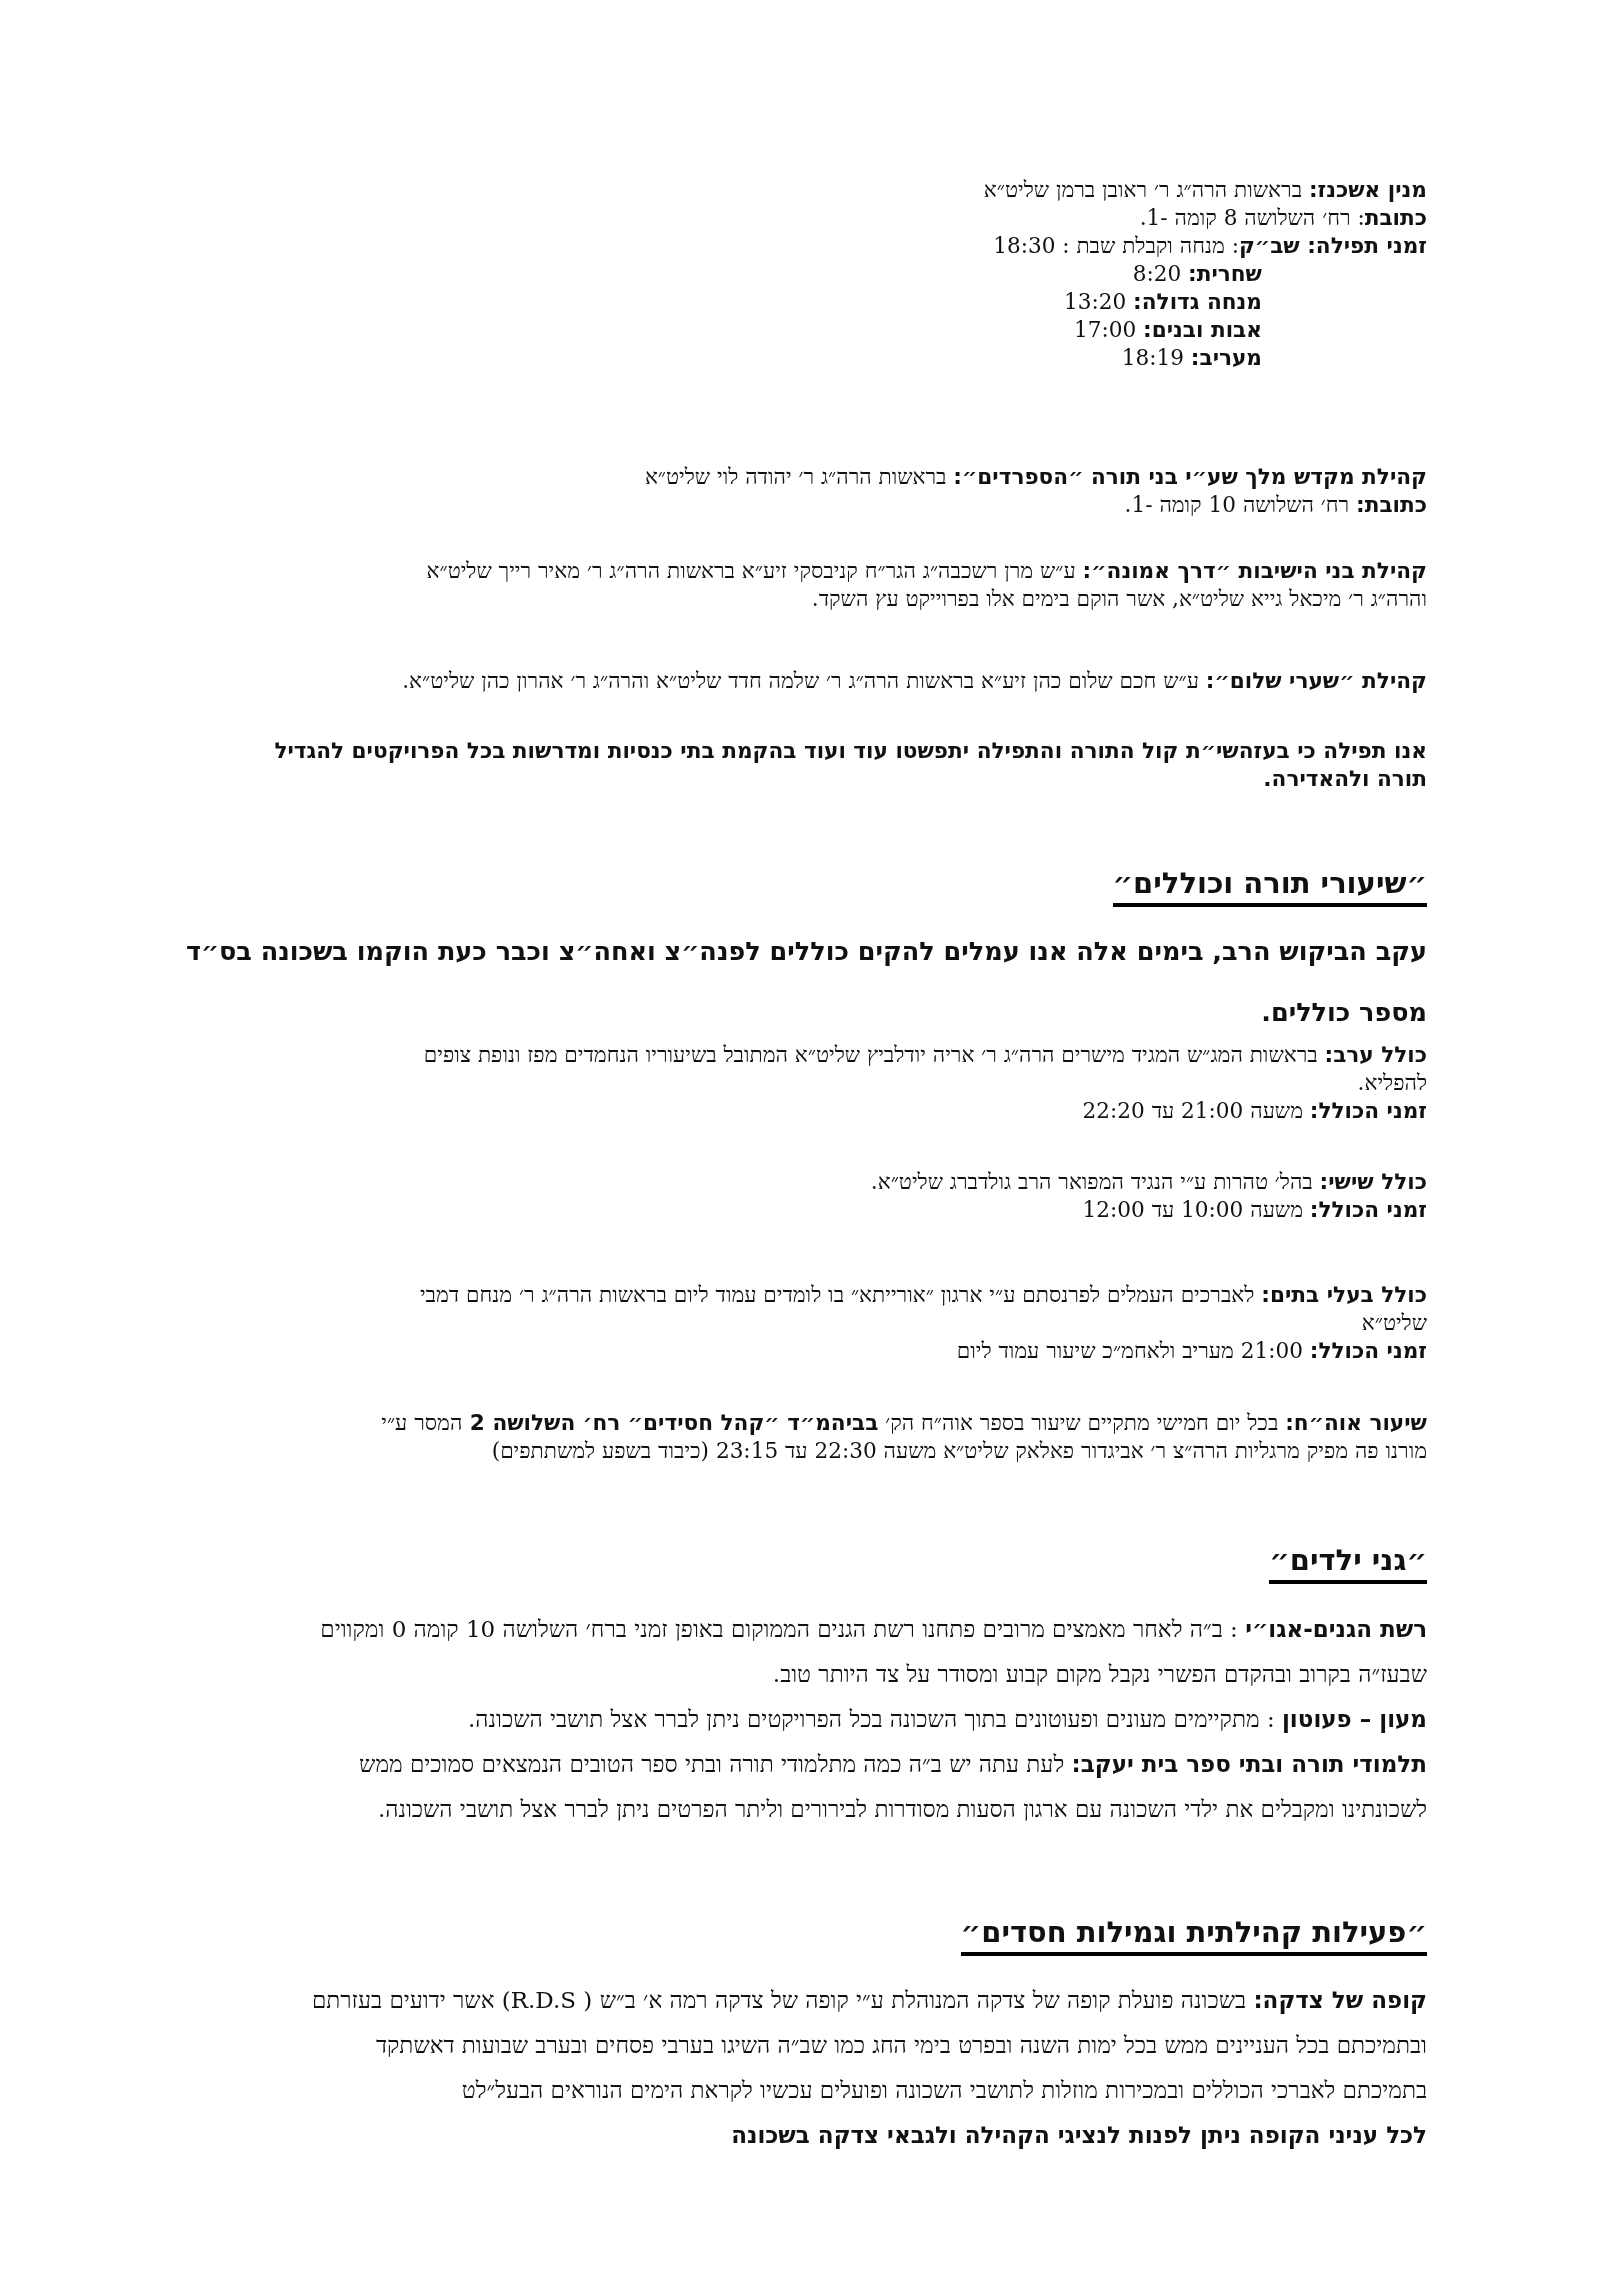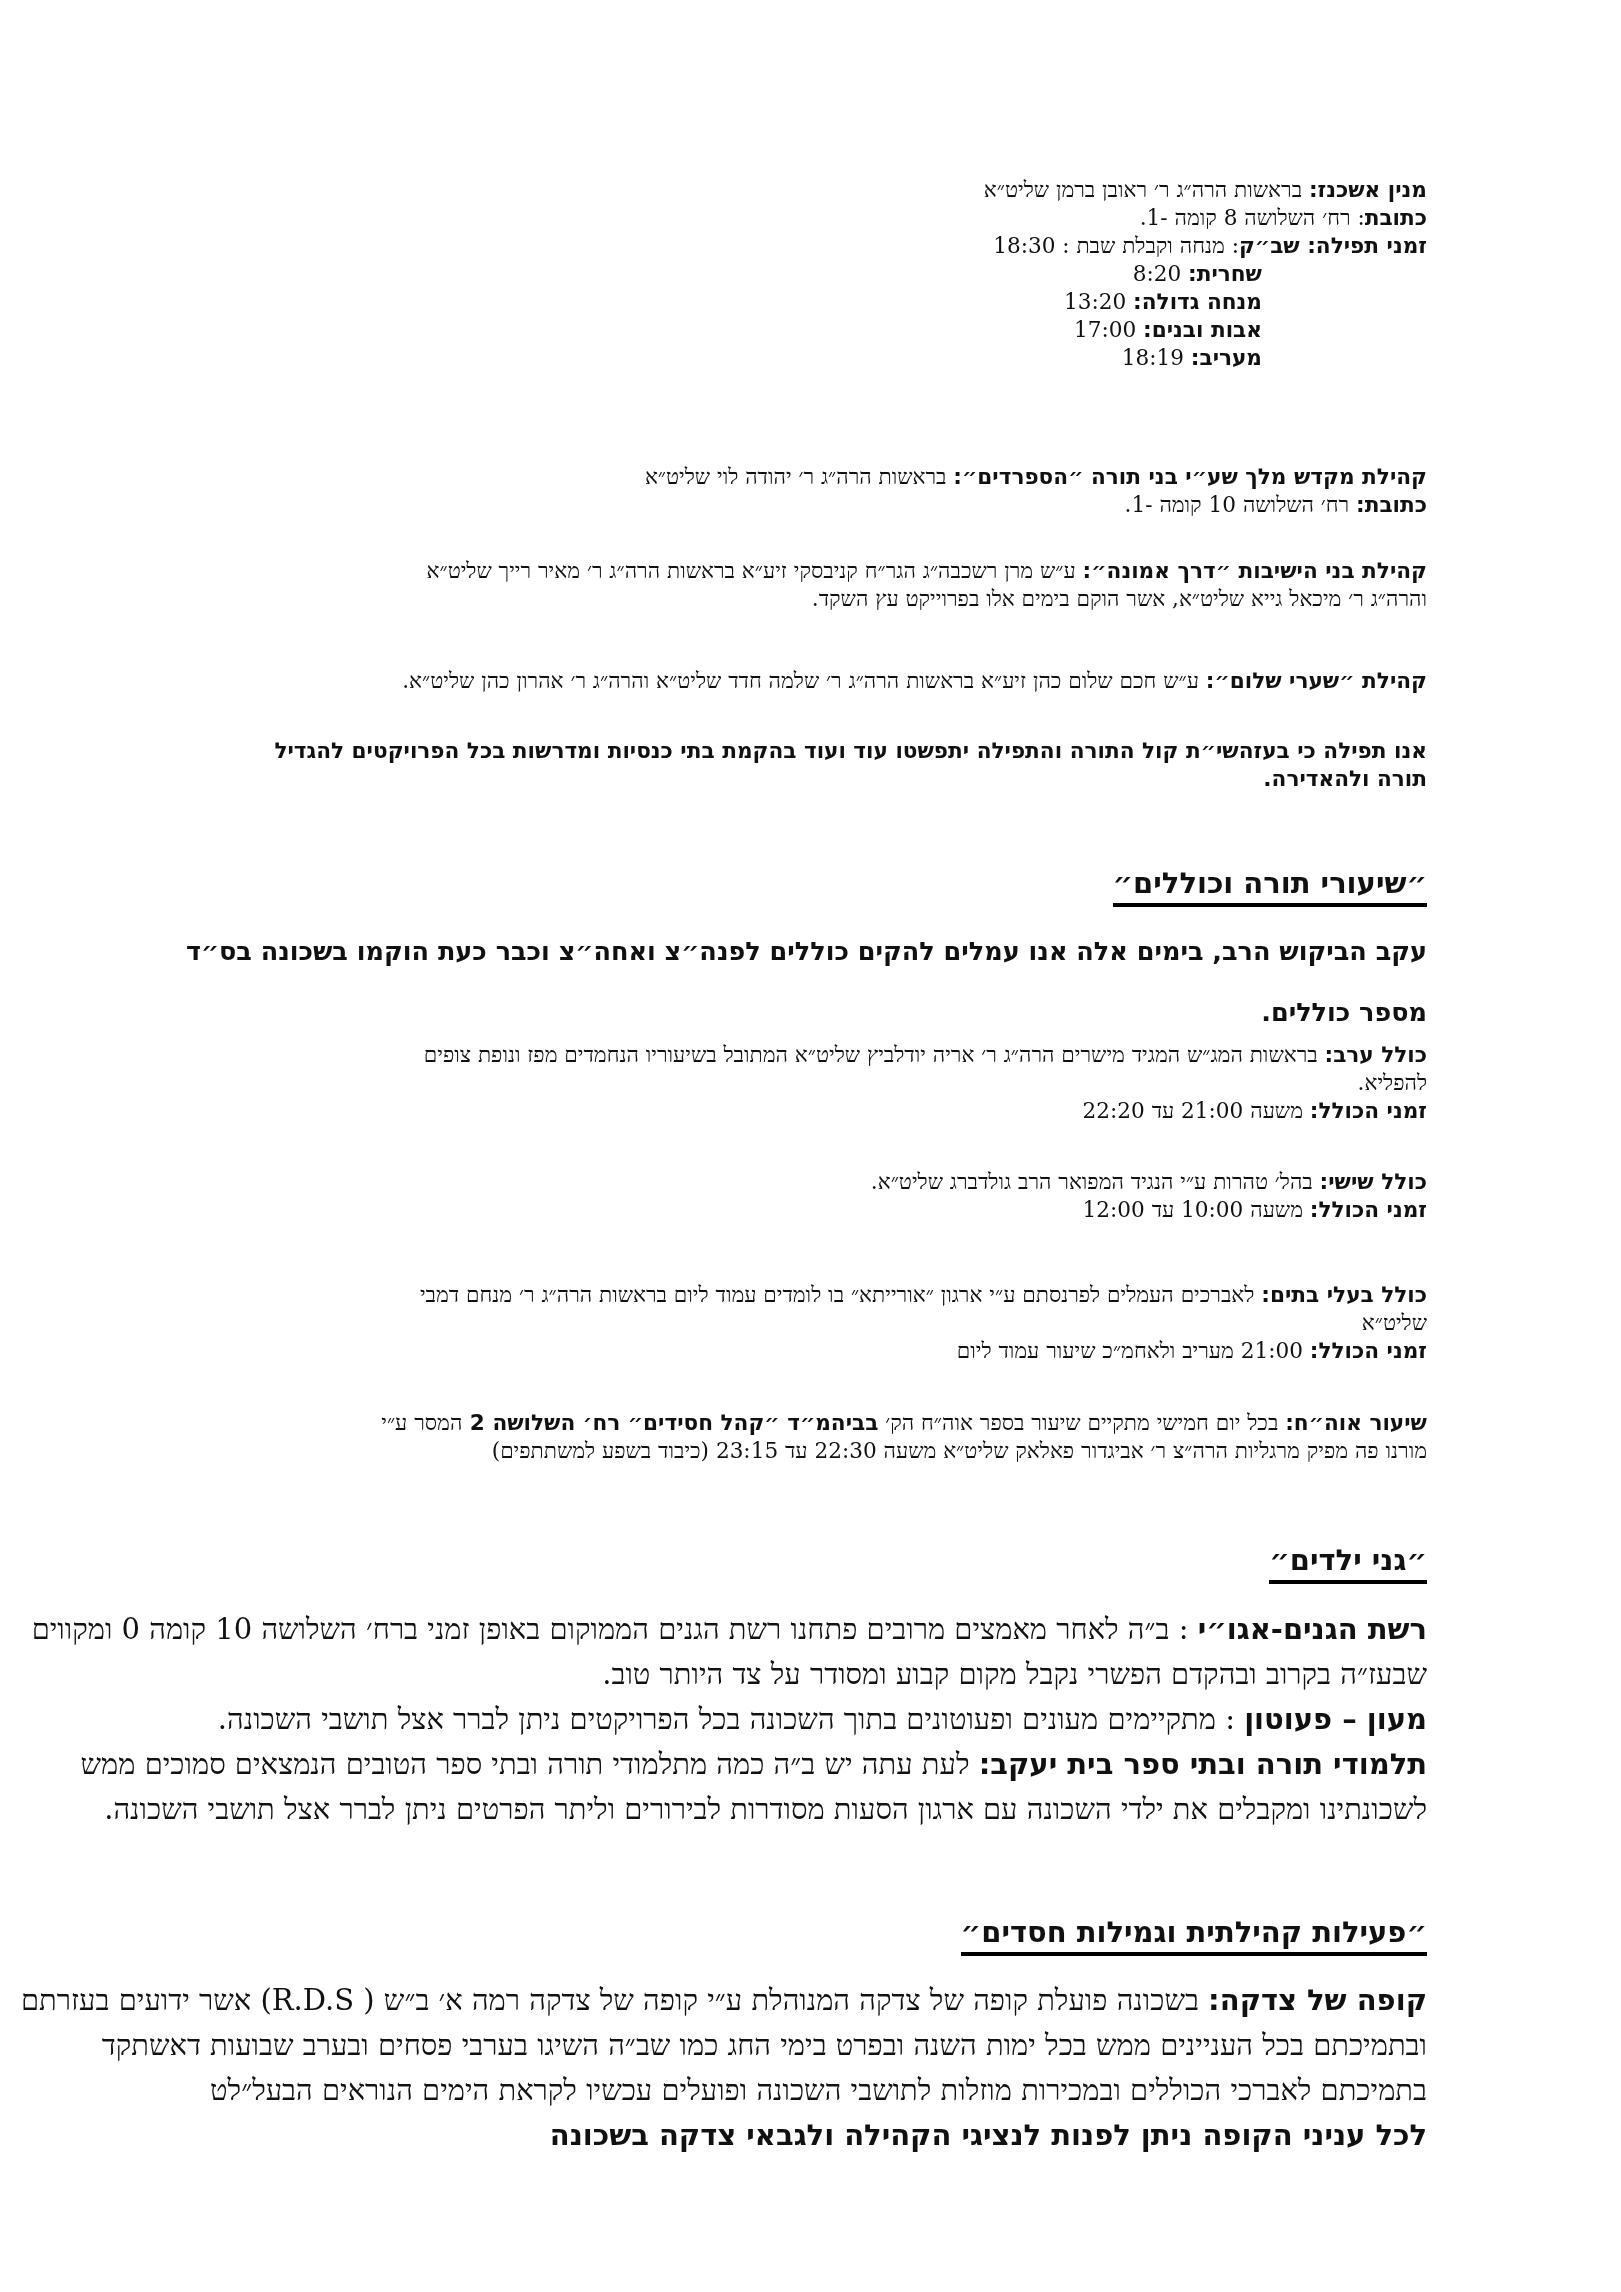--- a/index.html
+++ b/index.html
@@ -5,21 +5,21 @@
     html, body { margin: 0; padding: 0; background: #ffffff; }
     body {
       width: 1621px; height: 2293px; position: relative; overflow: hidden;
       font-family: "DejaVu Serif", "Liberation Serif", serif;
       color: #111111;
     }
     .page { position: absolute; left: 0; top: 0; width: 1505px; height: 2293px; }
     .blk { position: absolute; right: 78px; direction: rtl; text-align: right; }
     .line { font-size: 21.6px; line-height: 28px; white-space: nowrap; }
     .b { font-weight: bold; font-family: "DejaVu Sans", "Liberation Sans", sans-serif; }
-    .p { font-size: 29px; line-height: 29px; }
+    .p { font-size: 23px; line-height: 29px; }
     .hdr {
       font-family: "DejaVu Sans", "Liberation Sans", sans-serif;
       font-weight: bold; font-size: 29px; line-height: 39px;
       display: inline-block; border-bottom: 4.9px solid #000; padding-bottom: 0;
     }
     .lead {
       font-family: "DejaVu Sans", "Liberation Sans", sans-serif;
       font-weight: bold; font-size: 25.5px; line-height: 61px;
     }
     .indent1 { padding-right: 165px; }

